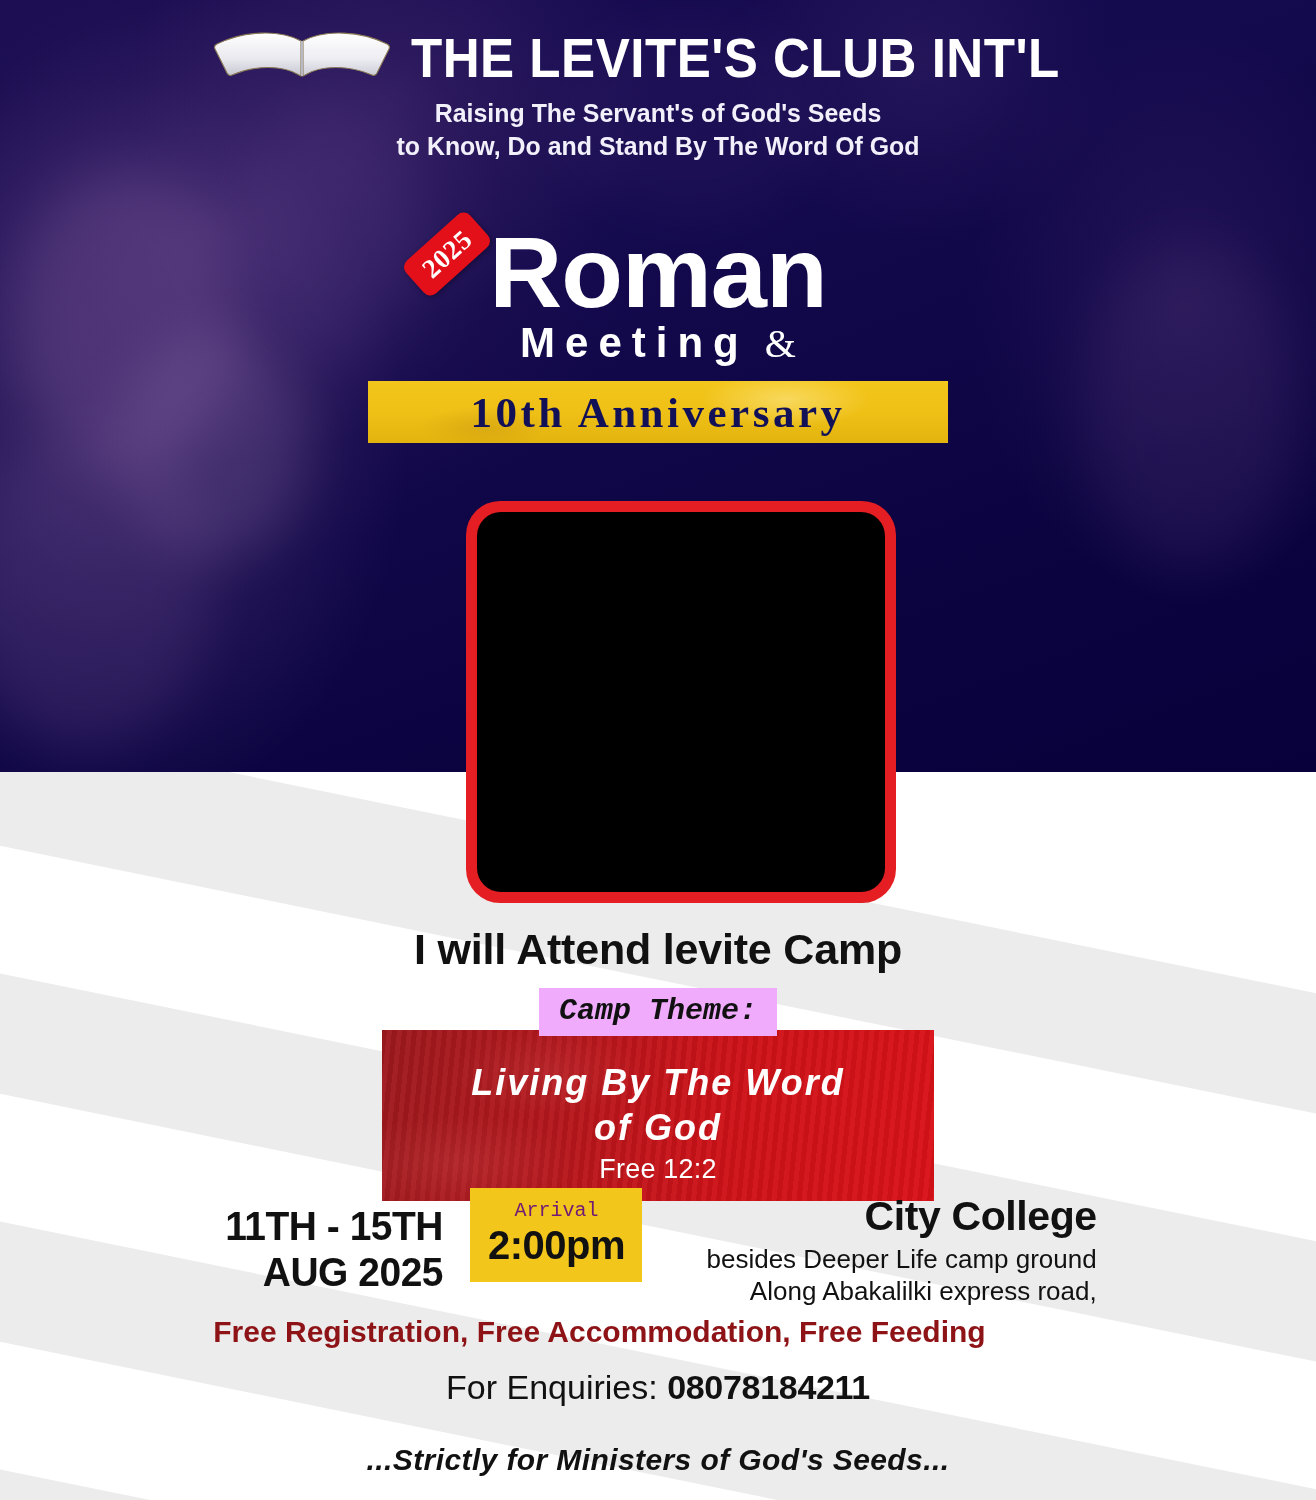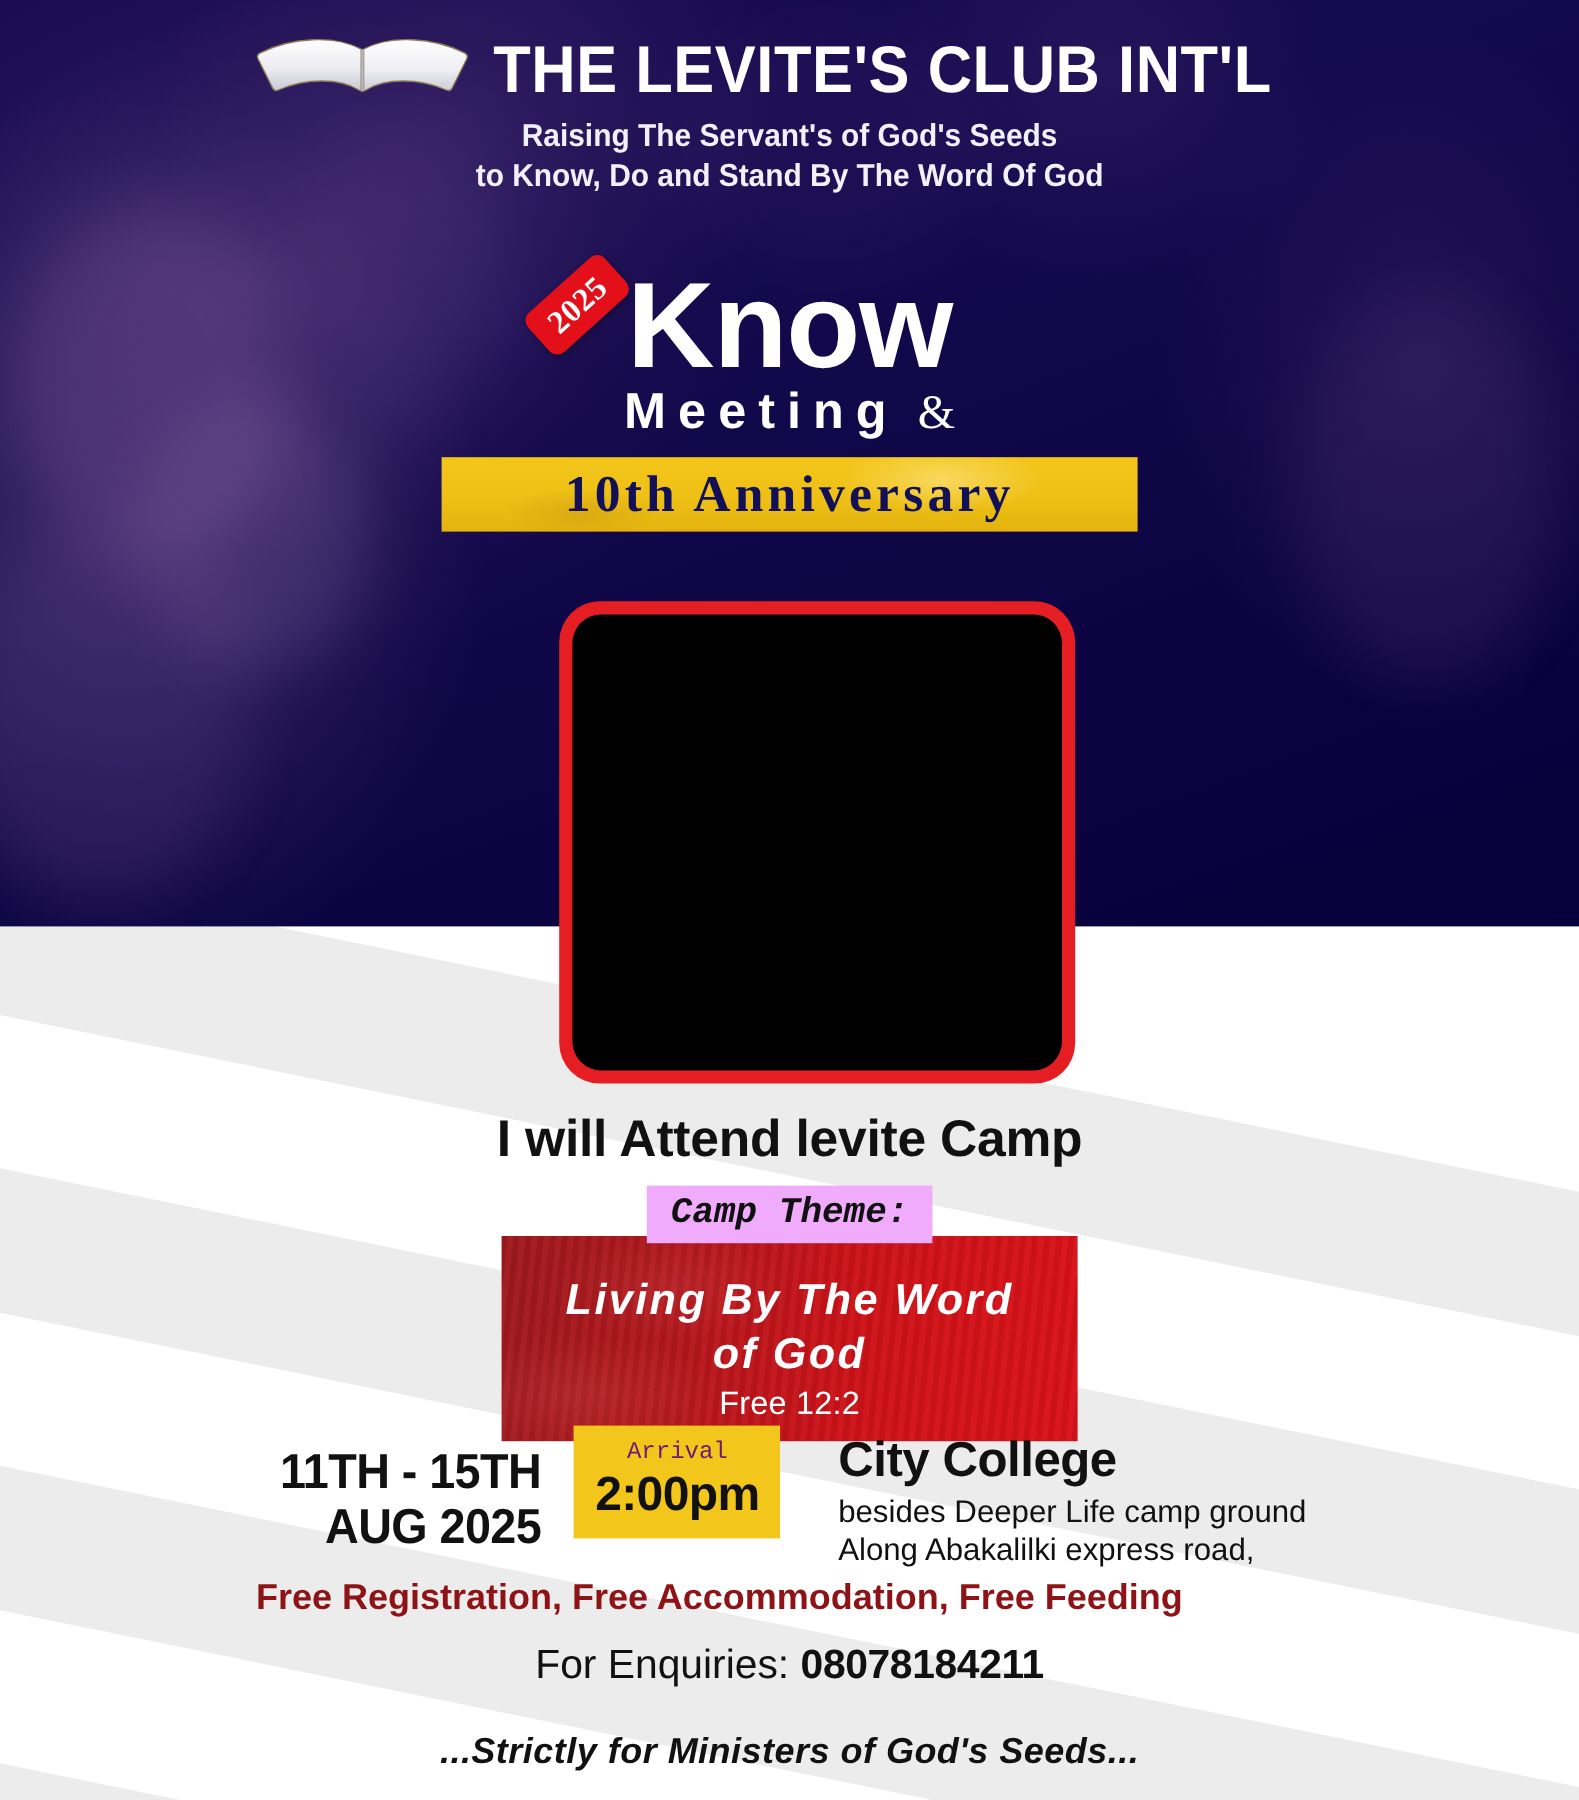--- a/index.html
+++ b/index.html
@@ -215,21 +215,21 @@
     padding:6px 20px 8px;
     font-family:Liberation Mono, monospace;
     font-weight:bold;
     font-style:italic;
     font-size:30px;
     color:#111111;
     position:relative; z-index:3;
   }
   .theme-box {
     margin:-6px auto 0;
-    width:480px;
+    width:552px;
     padding:30px 20px 16px;
     background:linear-gradient(100deg,#9E1A1E 0%,#B4181D 32%,#CE1319 62%,#DA1219 100%);
     position:relative;
     overflow:hidden;
   }
   .theme-box::before {
     content:"";
     position:absolute; inset:0;
     background:
       radial-gradient(ellipse 170px 70px at 14% 78%, rgba(255,140,140,.16) 0%, rgba(0,0,0,0) 70%),
@@ -295,23 +295,23 @@
   .arrival-time {
     font-family:"Liberation Sans", sans-serif;
     font-weight:bold;
     font-size:40px;
     color:#111111;
     display:block;
     margin-top:1px;
     letter-spacing:-.5px;
   }
   .venue-col {
-    padding-left:48px;
+    padding-left:64px;
     padding-top:6px;
-    text-align:left;
+    text-align:right;
   }
   .venue-name {
     font-family:"Liberation Sans", sans-serif;
     font-weight:bold;
     font-size:41px;
     color:#111111;
     letter-spacing:-.4px;
     line-height:1.12;
   }
   .venue-addr {
@@ -397,21 +397,21 @@
       <div>Raising The Servant's of God's Seeds</div>
       <div>to Know, Do and Stand By The Word Of God</div>
     </div>
   </div>
 
   <div class="title-block">
     <div class="camp-row">
       <div class="badge-2025">
         <span>2025</span>
       </div>
-      <span class="camp-word">Know</span>
+      <span class="camp-word">Roman</span>
     </div>
     <div class="meeting-row">
       <span class="meeting-word">Meeting</span>
       <span class="amp">&amp;</span>
     </div>
     <div class="anniv-bar">
       <span>10th Anniversary</span>
     </div>
   </div>
 

